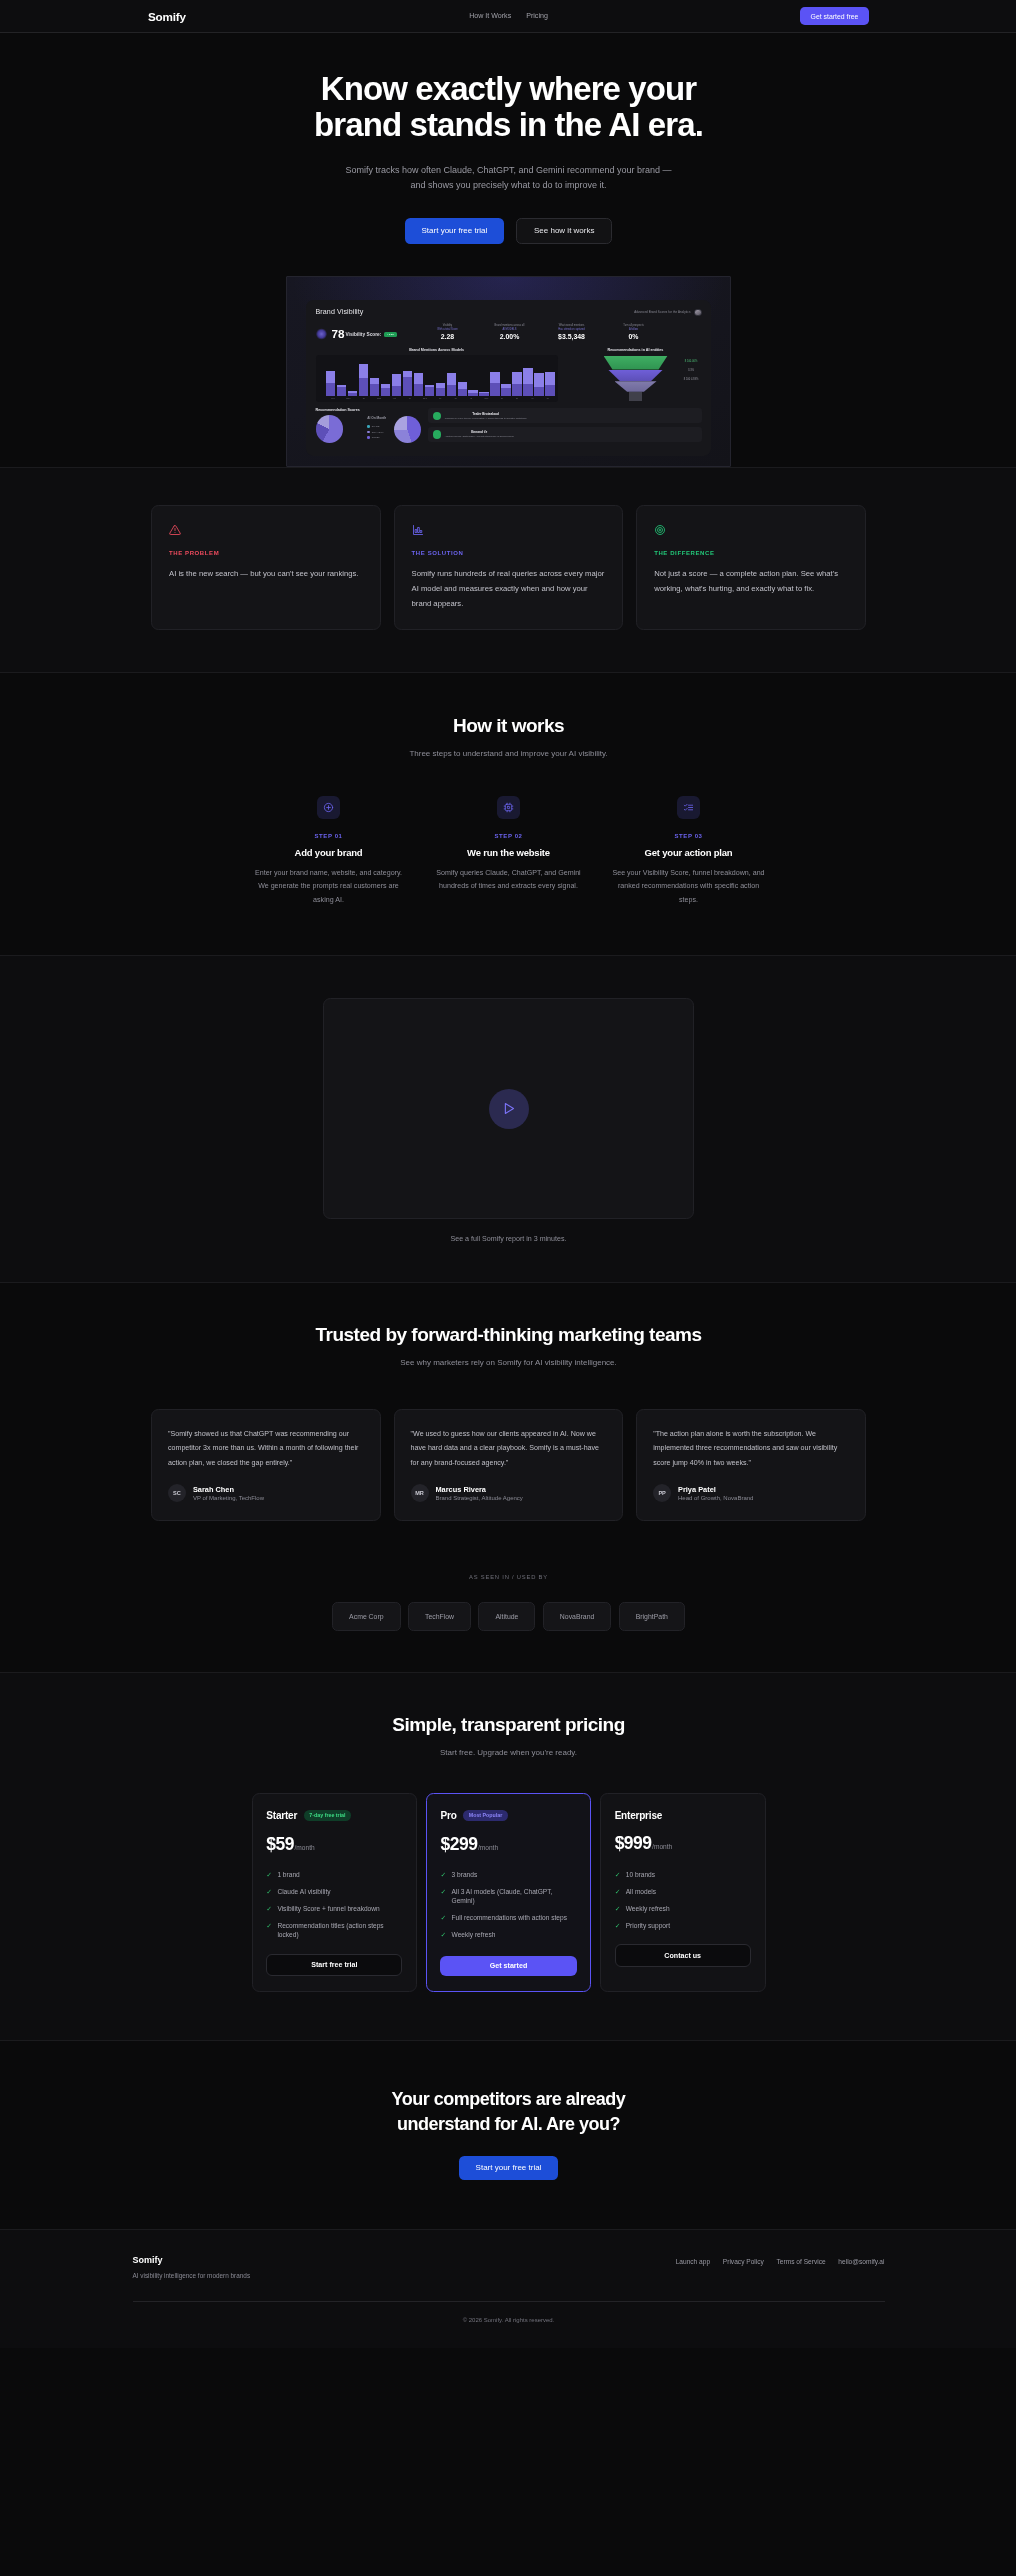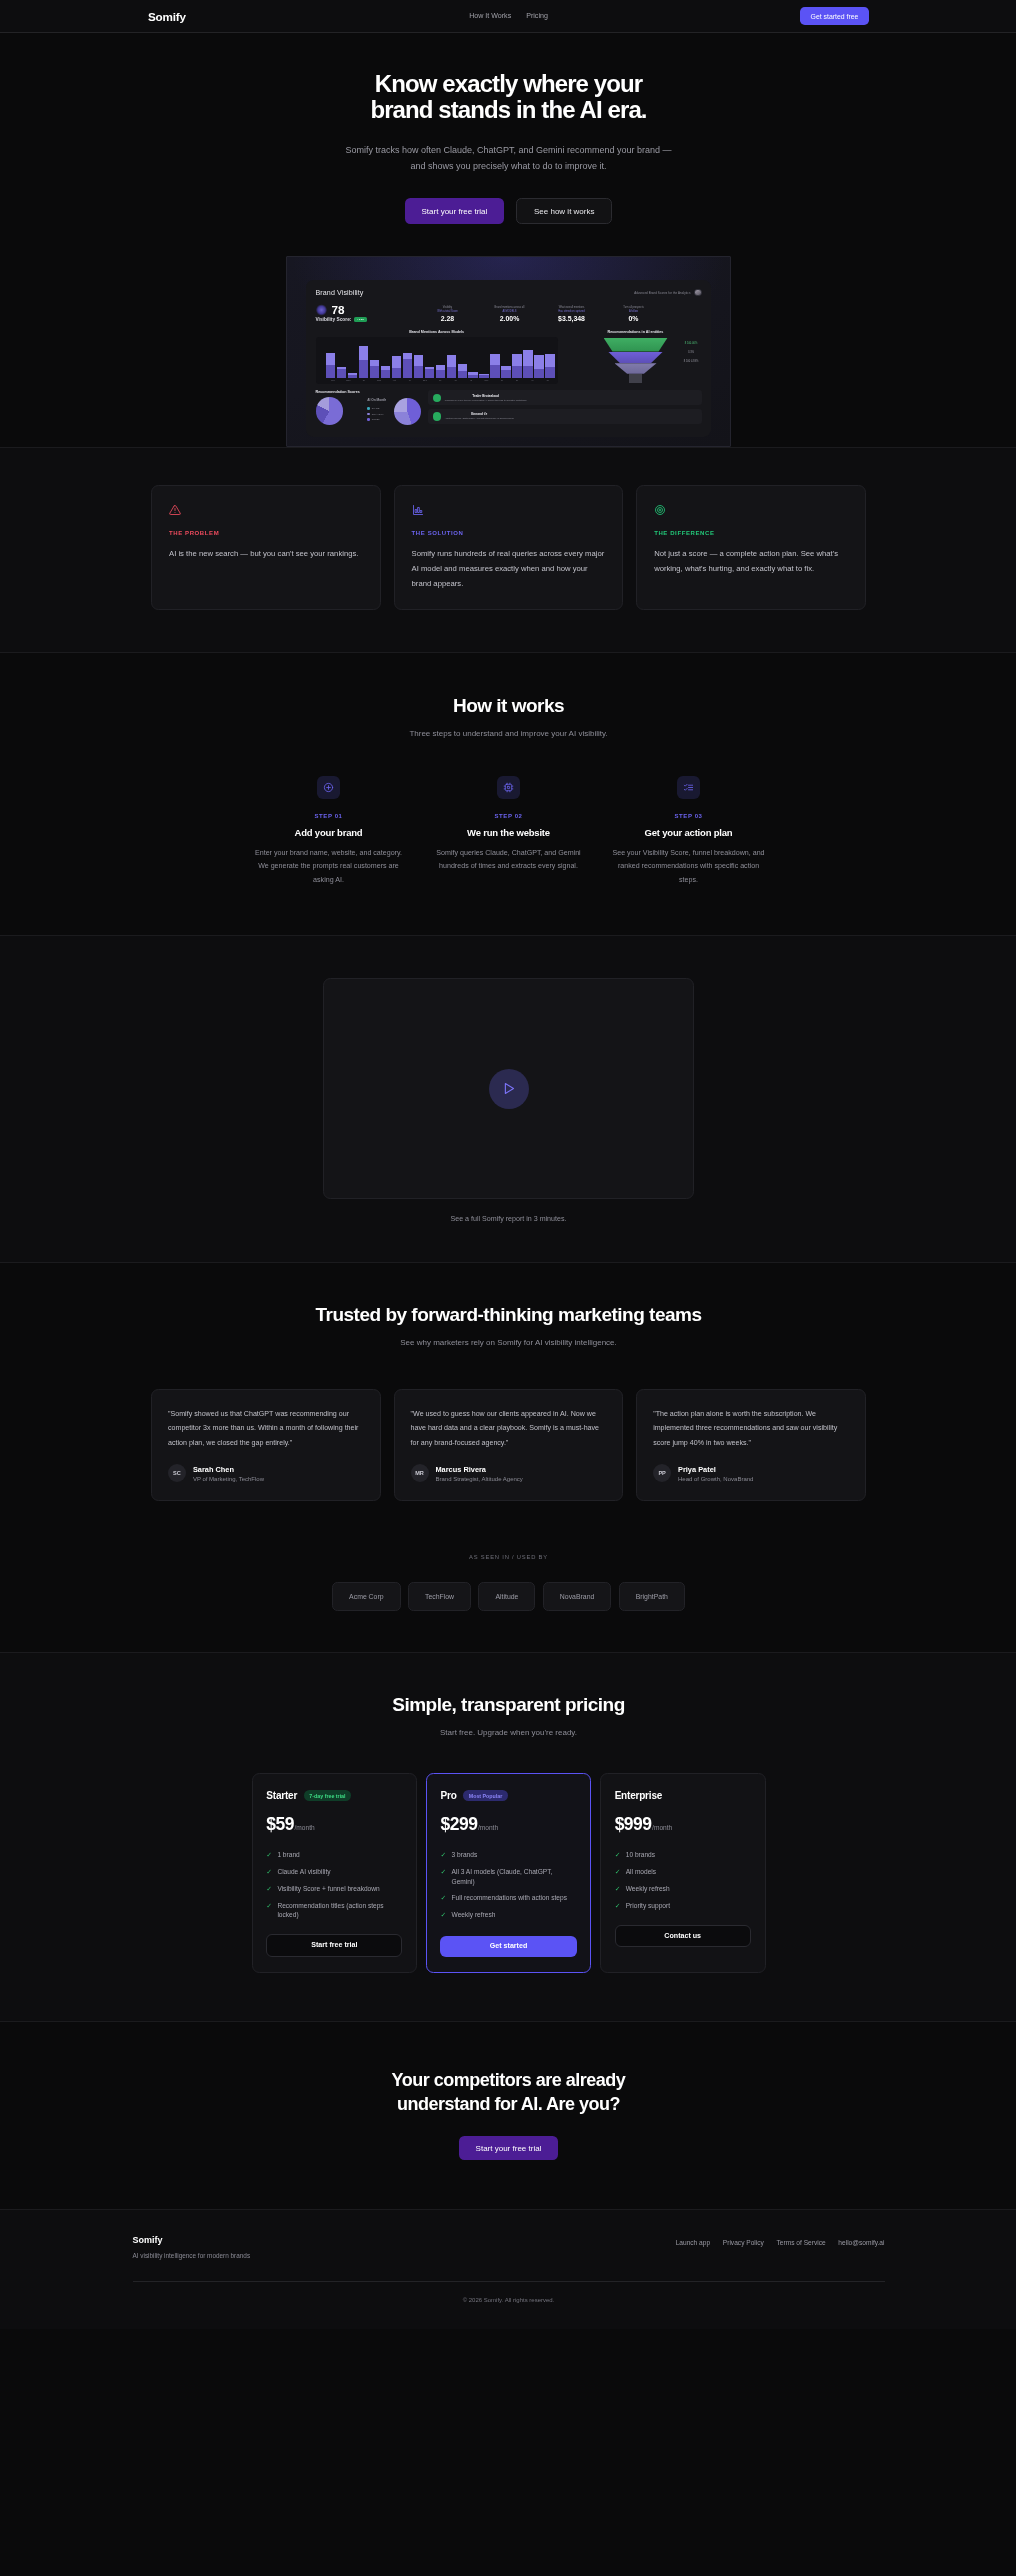--- a/index.html
+++ b/index.html
@@ -28,31 +28,31 @@
     margin-left:auto;
     background:#5b53f5; color:#fff;
     font-size:6.9px; font-weight:500;
     padding:5.3px 10.6px; border-radius:4.8px;
     border:none; cursor:pointer;
   }
 
   
   .hero { padding:38px 0 0; text-align:center; background:#0a0a0b; }
   .hero h1 {
-    font-size:24px; line-height:1.1; font-weight:800;
+    font-size:33px; line-height:1.1; font-weight:800;
     letter-spacing:-0.9px; color:#ffffff;
     max-width:424px; margin:0 auto;
   }
   .hero p {
     margin:19px auto 0; max-width:339px;
     font-size:9px; line-height:1.75; color:#9a9aa3;
   }
   .hero-btns { margin-top:24px; display:flex; gap:11.7px; justify-content:center; }
   .btn-primary {
-    background:#4c1d95; color:#fff; border:none;
+    background:#1d4ed8; color:#fff; border:none;
     font-size:8px; font-weight:500;
     padding:7.4px 17px; border-radius:5.3px; cursor:pointer;
   }
   .btn-ghost {
     background:#121214; color:#e8e8ec;
     border:0.5px solid #2b2b30;
     font-size:8px; font-weight:500;
     padding:7.4px 17px; border-radius:5.3px; cursor:pointer;
   }
 
@@ -78,21 +78,21 @@
   .mk-top { display:flex; align-items:center; justify-content:space-between; }
   .mk-title { font-size:7.1px; font-weight:500; color:#e6e6ea; letter-spacing:0.1px; }
   .mk-topright { display:flex; align-items:center; gap:3.7px; }
   .mk-topright span { font-size:2.9px; color:#8b8b96; letter-spacing:0.1px; }
   .mk-avatar {
     width:7.4px; height:7.4px; border-radius:50%;
     background:linear-gradient(150deg,#a09aa8,#56535e);
     border:0.5px solid #3a3a44;
   }
   .mk-stats { display:flex; align-items:flex-end; gap:0; margin-top:7.4px; }
-  .mk-score-box { display:flex; flex-direction:column; gap:1.1px; width:101px; }
+  .mk-score-box { display:flex; gap:1.1px; width:101px; }
   .mk-score-row { display:flex; align-items:center; gap:4.2px; }
   .mk-spark {
     width:11.7px; height:11.7px; border-radius:50%;
     background:radial-gradient(circle,#7b6fe8 0%,#4a3fae 45%,transparent 70%);
     opacity:.85;
   }
   .mk-score-num { font-size:11.7px; font-weight:700; color:#fff; line-height:1; }
   .mk-score-label { display:flex; align-items:center; gap:2.6px; font-size:4.8px; color:#dcdce2; font-weight:600; }
   .mk-badge { background:#1f9d55; color:#d9ffe9; font-size:2.4px; padding:1.1px 2.6px; border-radius:1.6px; }
   .mk-kpi { width:62px; }

